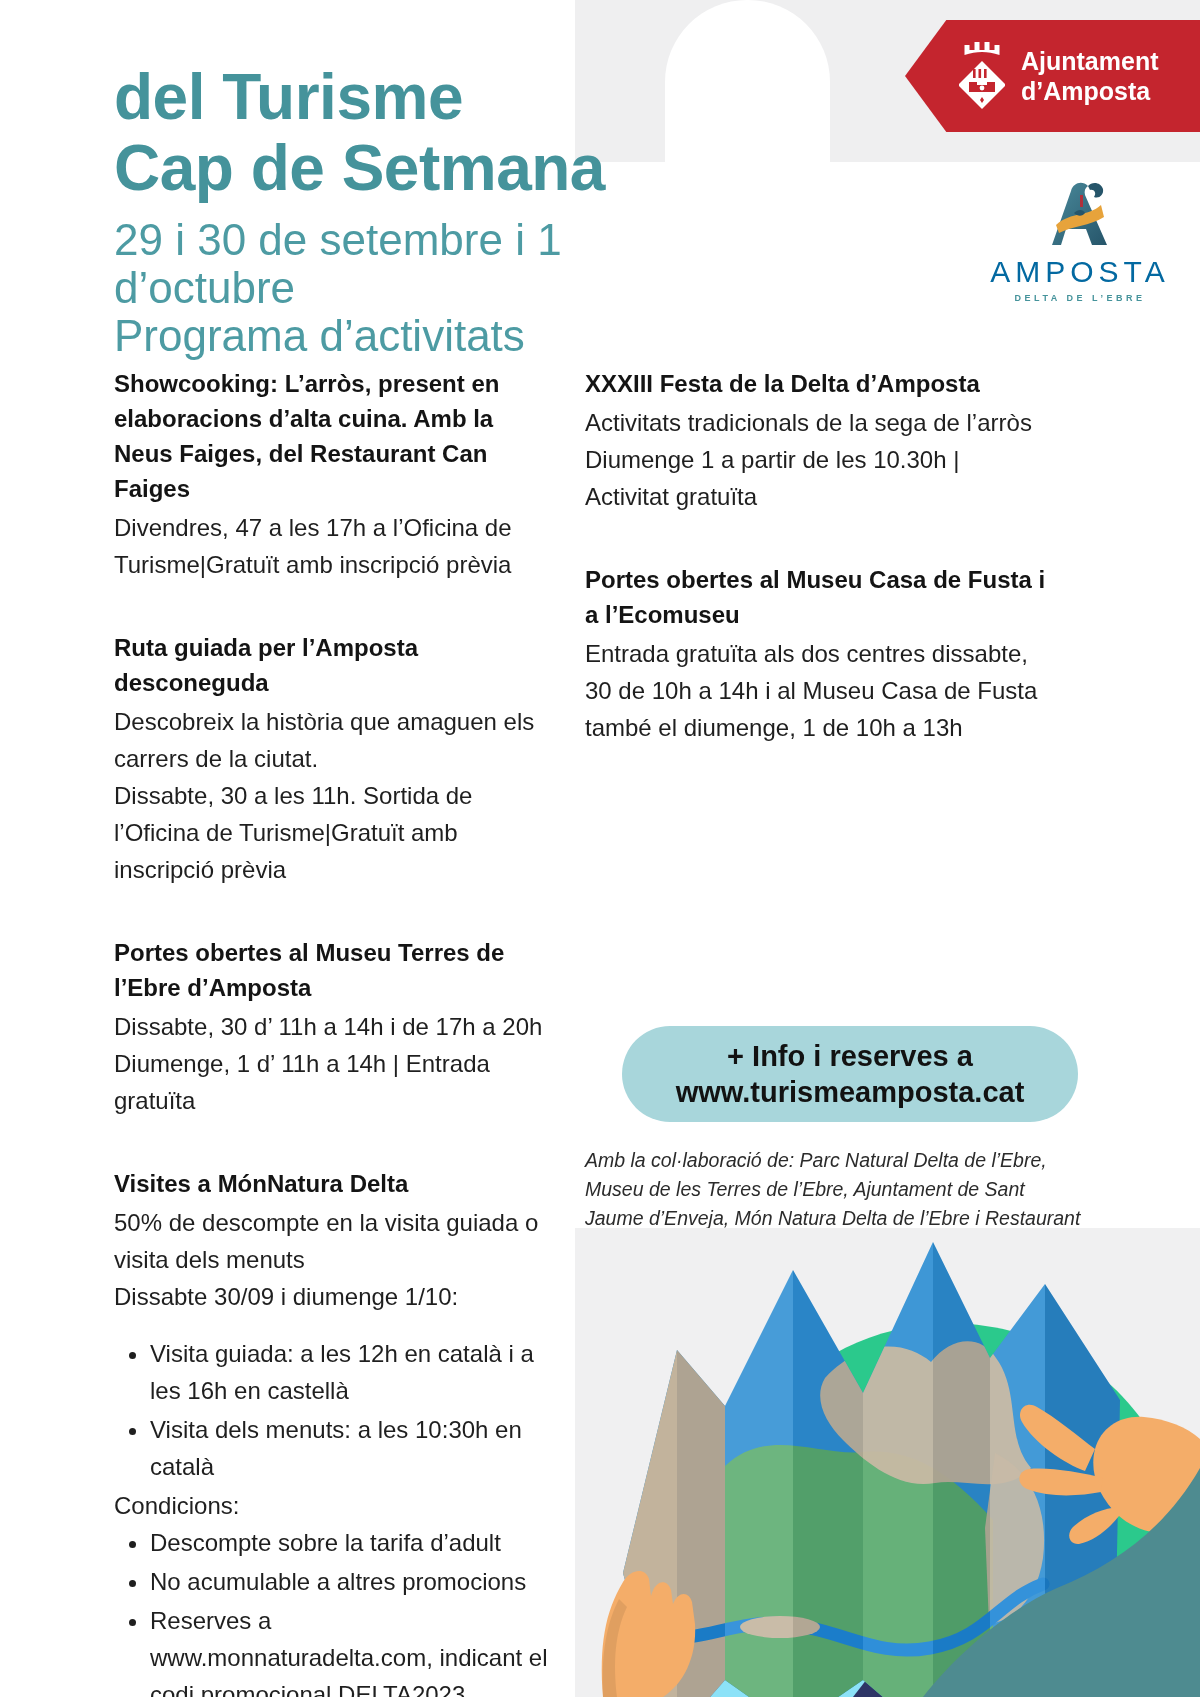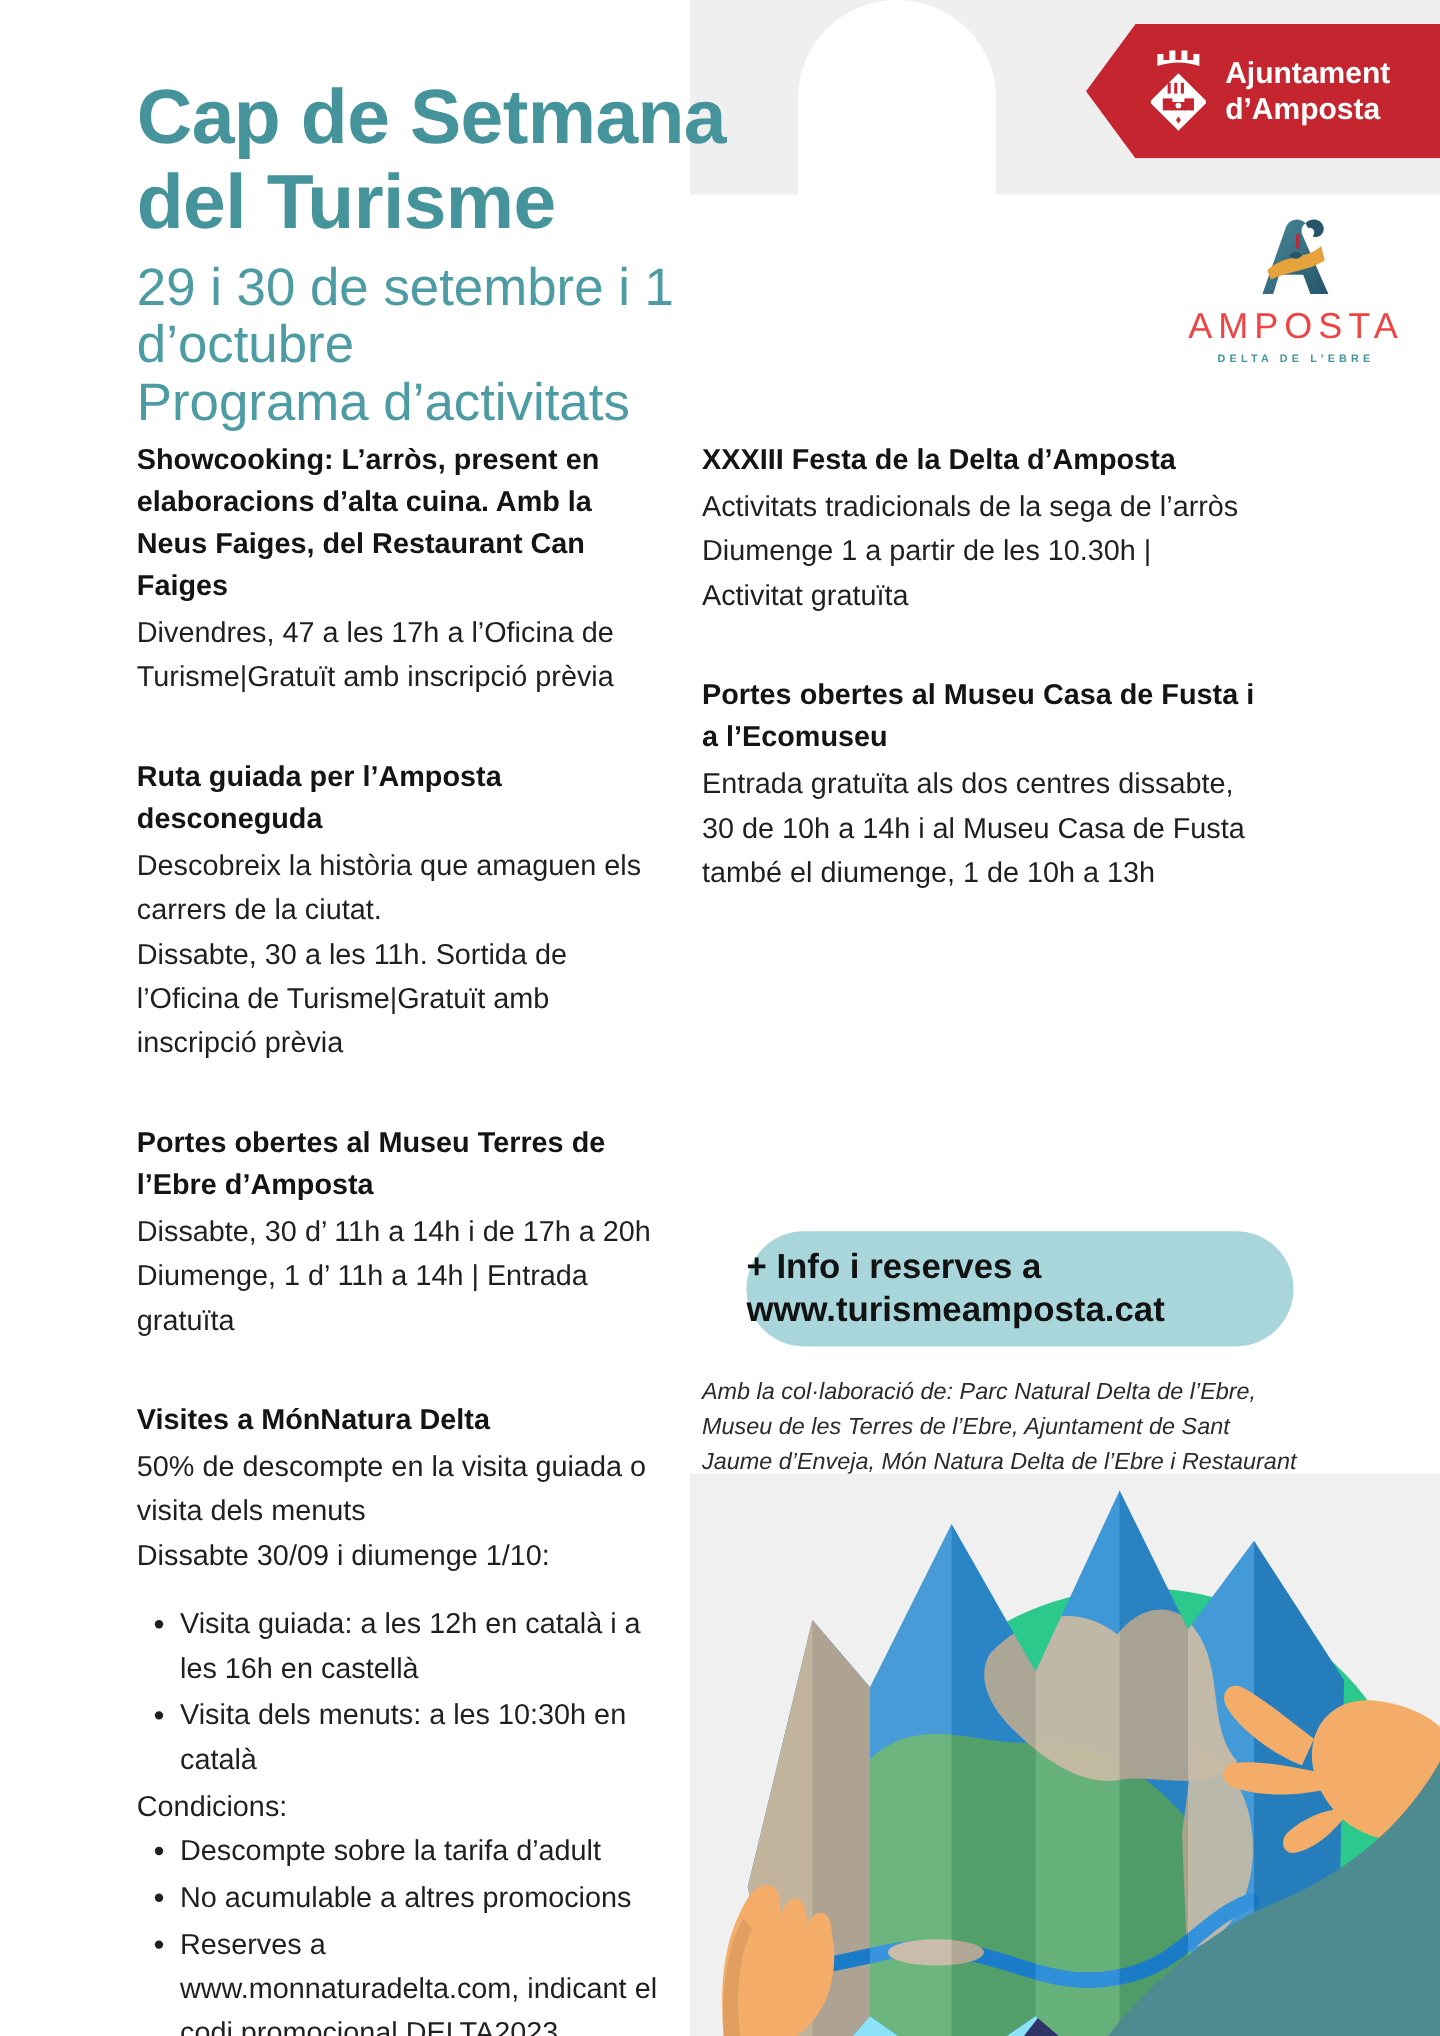--- a/index.html
+++ b/index.html
@@ -18,38 +18,38 @@
   .banner{
     position:absolute;left:905px;top:20px;width:295px;height:112px;background:var(--red,#c4252e);
     clip-path:polygon(0% 50%,14% 0%,100% 0%,100% 100%,14% 100%);
     display:flex;align-items:center;
   }
   .banner .crest{margin-left:54px;width:46px;height:78px;flex:0 0 auto;}
   .banner .btxt{margin-left:16px;color:#fff;font-weight:700;font-size:25px;line-height:30px;}
   
   .alogo{position:absolute;left:987px;top:165px;width:186px;height:182px;background:#fff;text-align:center;}
   .alogo .amark{margin-top:14px;}
-  .alogo .aword{font-size:30px;letter-spacing:5px;color:#ef4444;font-weight:400;margin-top:2px;}
+  .alogo .aword{font-size:30px;letter-spacing:5px;color:#0369a1;font-weight:400;margin-top:2px;}
   .alogo .atag{font-size:9px;letter-spacing:3.5px;color:var(--teal,#45939b);font-weight:700;margin-top:4px;}
   
   .col{position:absolute;top:366px;font-size:24px;line-height:37px;}
   .col-left{left:114px;width:438px;}
   .col-right{left:585px;width:462px;}
   .sec{margin-bottom:47px;}
   .sec .h{font-weight:700;color:#141414;line-height:35px;margin-bottom:3px;}
   .sec .b{color:var(--ink,#1f1f1f);}
   ul.blist{margin:20px 0 0 0;padding:0 0 0 36px;}
   ul.blist li{margin:0 0 2px 0;}
   ul.blist.tight{margin-top:0;}
   .cond{margin-top:1px;}
   
   .infobox{
     position:absolute;left:622px;top:1026px;width:456px;height:96px;border-radius:48px;
     background:var(--teal-light,#a8d6db);display:flex;flex-direction:column;justify-content:center;
-    text-align:left;font-weight:700;font-size:29px;line-height:36px;color:#121212;
+    text-align:center;font-weight:700;font-size:29px;line-height:36px;color:#121212;
   }
   
   .collab{
     position:absolute;left:585px;top:1146px;width:500px;
     font-style:italic;font-size:19.5px;line-height:29px;color:#2b2b2b;
   }
   
   .illus{position:absolute;left:575px;top:1228px;width:625px;height:469px;}
 </style>
 </head>
@@ -99,22 +99,22 @@
       <path d="M12 46 C28 32 44 38 57 26 L60 38 C46 47 28 47 15 54 Z" fill="#e7a33b"></path>
       <path d="M30 34 C34 30 39 30 41 34 C39 37 34 38 30 34 Z" fill="#26556a"></path>
       <rect x="36" y="16" width="3" height="12" fill="#c4252e" opacity="0.85"></rect>
     </svg>
     <div class="aword">AMPOSTA</div>
     <div class="atag">DELTA DE L’EBRE</div>
   </div>
 
   <div class="title-block">
     <h1>
+      <div>del Turisme</div>
       <div>Cap de Setmana</div>
-      <div>del Turisme</div>
     </h1>
     <div class="subtitle">
       <div>29 i 30 de setembre i 1 d’octubre</div>
       <div>Programa d’activitats</div>
     </div>
   </div>
 
   <div class="col col-left">
     <div class="sec">
       <div class="h">Showcooking: L’arròs, present en elaboracions d’alta cuina. Amb la Neus Faiges, del Restaurant Can Faiges</div>

